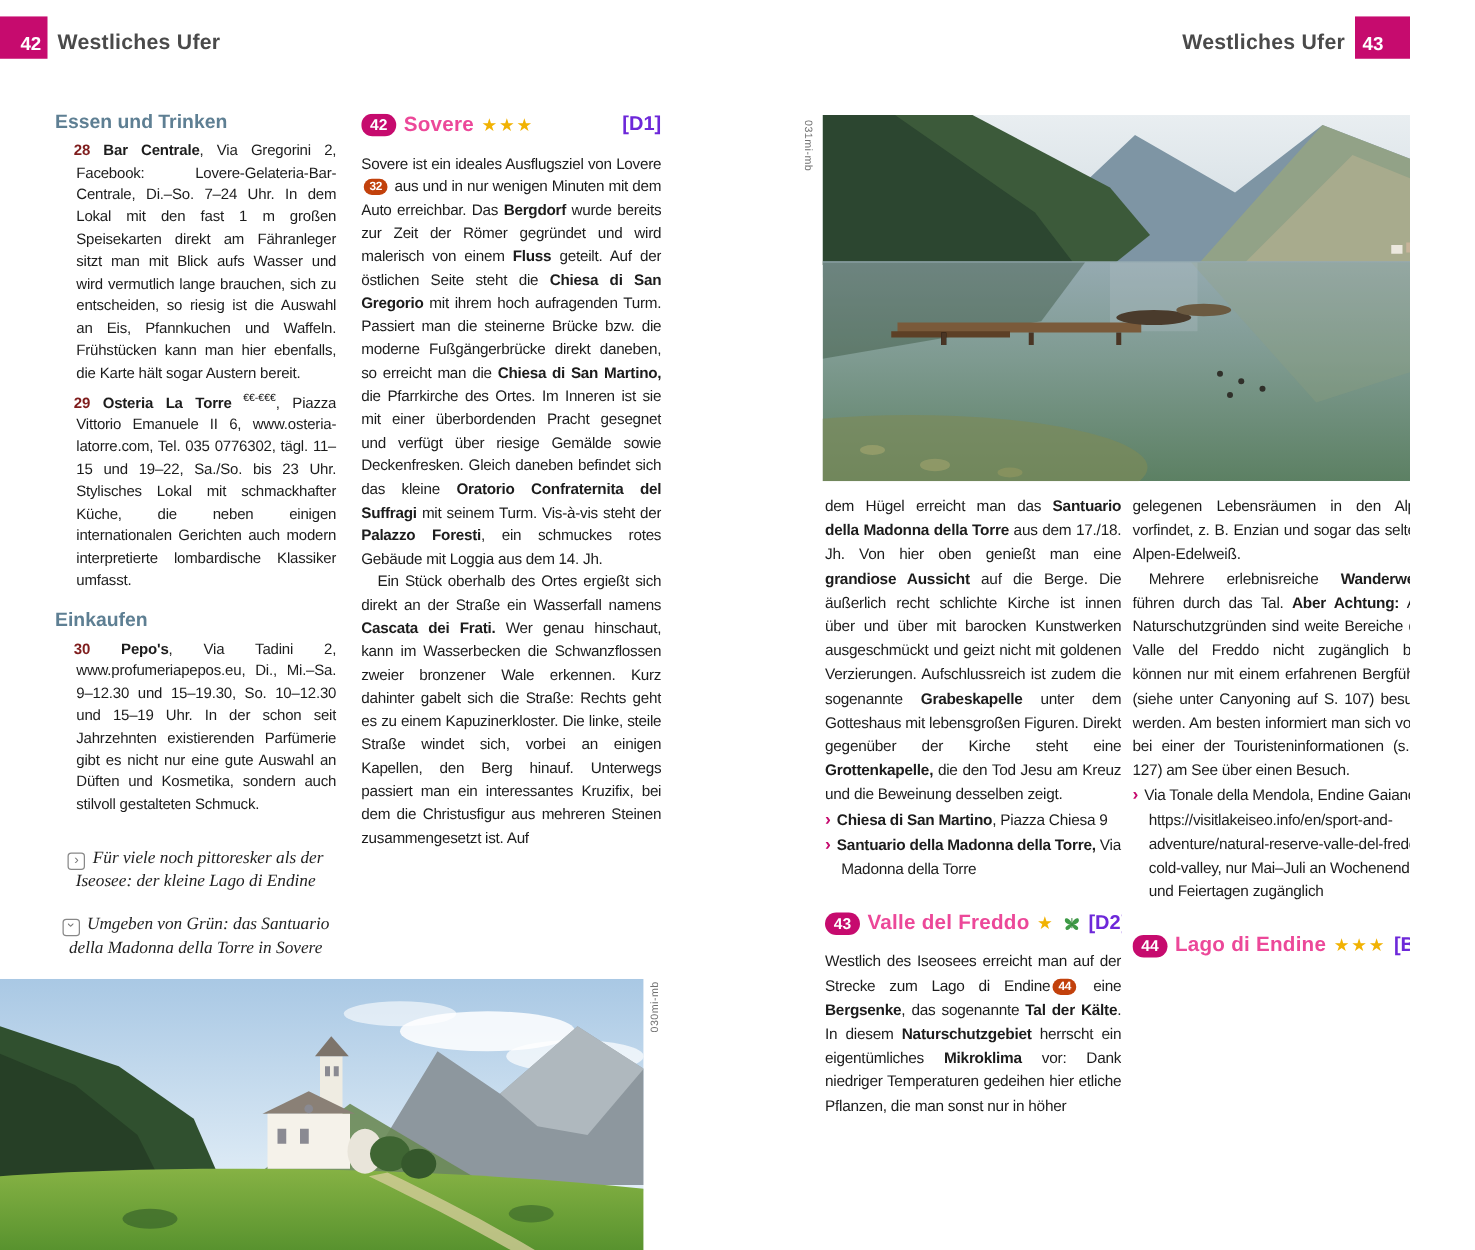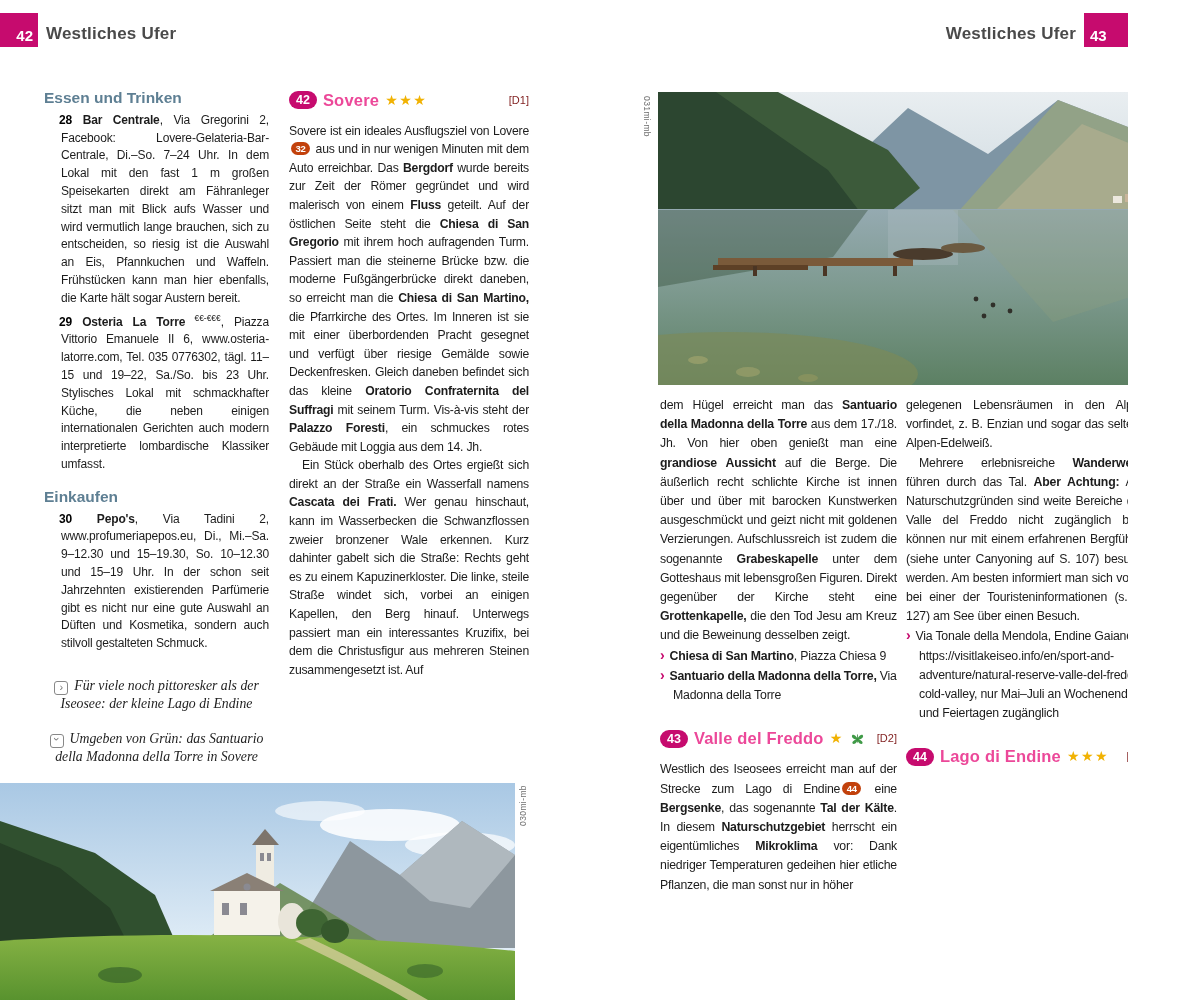--- a/index.html
+++ b/index.html
@@ -22,31 +22,31 @@
   #col3{left:660px;top:383px;width:237px;height:612px;font-size:12.3px;line-height:19.2px;letter-spacing:-.2px;}
   #col4{left:906px;top:383px;width:240px;height:566px;font-size:12.3px;line-height:19.2px;letter-spacing:-.2px;}
 
   .sechead{font-size:15.5px;font-weight:700;color:#5e7f93;margin:0 0 5px;text-align:left;letter-spacing:0;}
   .mt{margin-top:14px;}
   .entry{margin:0 0 2px;padding-left:17px;text-indent:-17px;}
   .poi-icon{display:inline-block;width:13px;height:13px;margin-right:2px;vertical-align:-1px;}
 
   .rb{font-weight:700;}
   .ri{font-style:italic;}
-  .rred{color:#000000;}
+  .rred{color:#7f1d1d;}
   .rsup{vertical-align:super;font-size:70%;letter-spacing:0;}
   .ibadge{background:#c2410c;color:#fff;font-weight:700;font-size:9.5px;border-radius:8px;
           padding:0 4.5px;margin:0 2px;display:inline-block;line-height:13px;vertical-align:1px;text-indent:0;}
 
   .arthead{display:flex;align-items:center;gap:6px;margin:0 0 12px;text-align:left;letter-spacing:0;}
   .art-badge{background:#c60b6e;color:#fff;font-weight:700;font-size:12.5px;border-radius:10px;
              padding:1px 7px;line-height:16px;flex:0 0 auto;}
   .art-name{font-size:16.5px;font-weight:700;color:#ec4899;letter-spacing:.2px;white-space:nowrap;}
   .stars{color:#f1b203;font-size:14px;letter-spacing:1.5px;white-space:nowrap;}
-  .grid-ref{margin-left:auto;font-size:11px;font-weight:400;color:#7f1d1d;}
+  .grid-ref{margin-left:auto;font-size:16px;font-weight:700;color:#6d28d9;}
   .butterfly{display:inline-block;width:15px;height:15px;}
   .butterfly svg{width:15px;height:15px;display:block;}
 
   .para{margin:0;}
   .para-indent{text-indent:13px;}
   .addr{margin:0;padding-left:13px;text-indent:-13px;text-align:left;}
   .chev::before{content:"\203A";color:#c60b6e;font-weight:700;margin-right:5px;font-size:14px;}
   .gap-top{margin-top:24px;}
 
   .caption{margin:24px 0 0;font-family:"Liberation Serif",serif;font-style:italic;font-size:13.8px;

